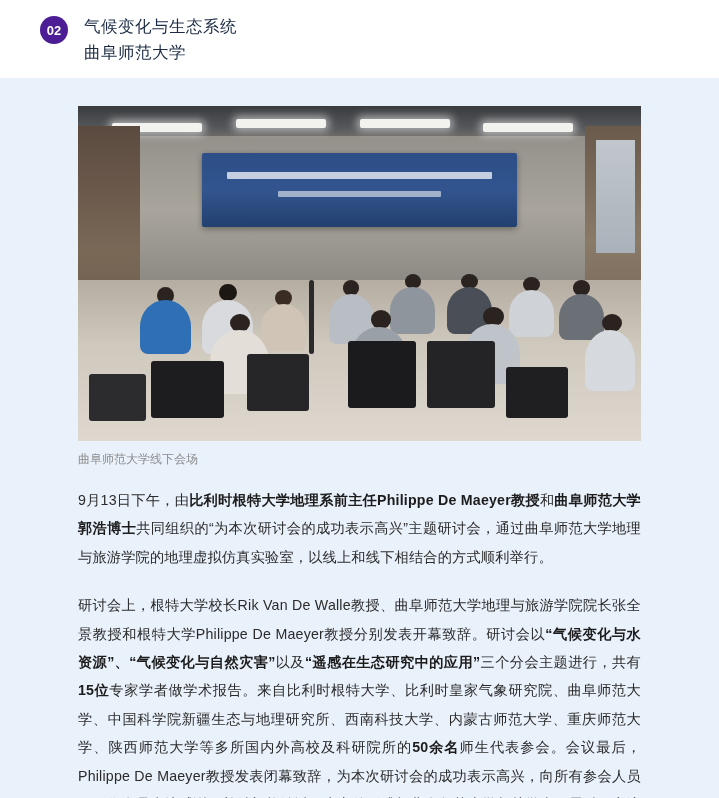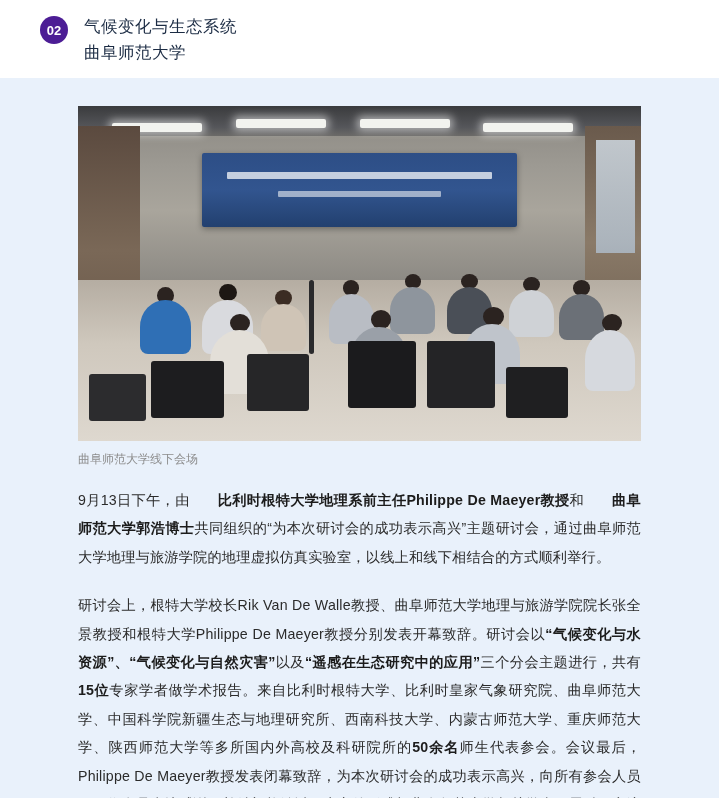--- a/index.html
+++ b/index.html
@@ -155,21 +155,21 @@
   
   .article {
     padding: 18px 78px 0 78px;
     font-size: 14.2px;
     line-height: 2.0;
     color: #2b2b2b;
     text-align: justify;
     letter-spacing: 0.2px;
   }
   .article p { margin: 0 0 20px 0; }
-  .article .b { font-weight: bold; color: #1c1c1c; margin-left: 28px; }
+  .article .b { font-weight: bold; color: #1c1c1c; }
   .article .hl { font-weight: bold; color: #1c1c1c; }
 </style>
 </head>
 <body>
 
 <div class="header">
   <div class="badge">02</div>
   <div class="header-title">
     <span class="line">气候变化与生态系统</span>
     <span class="line">曲阜师范大学</span>

